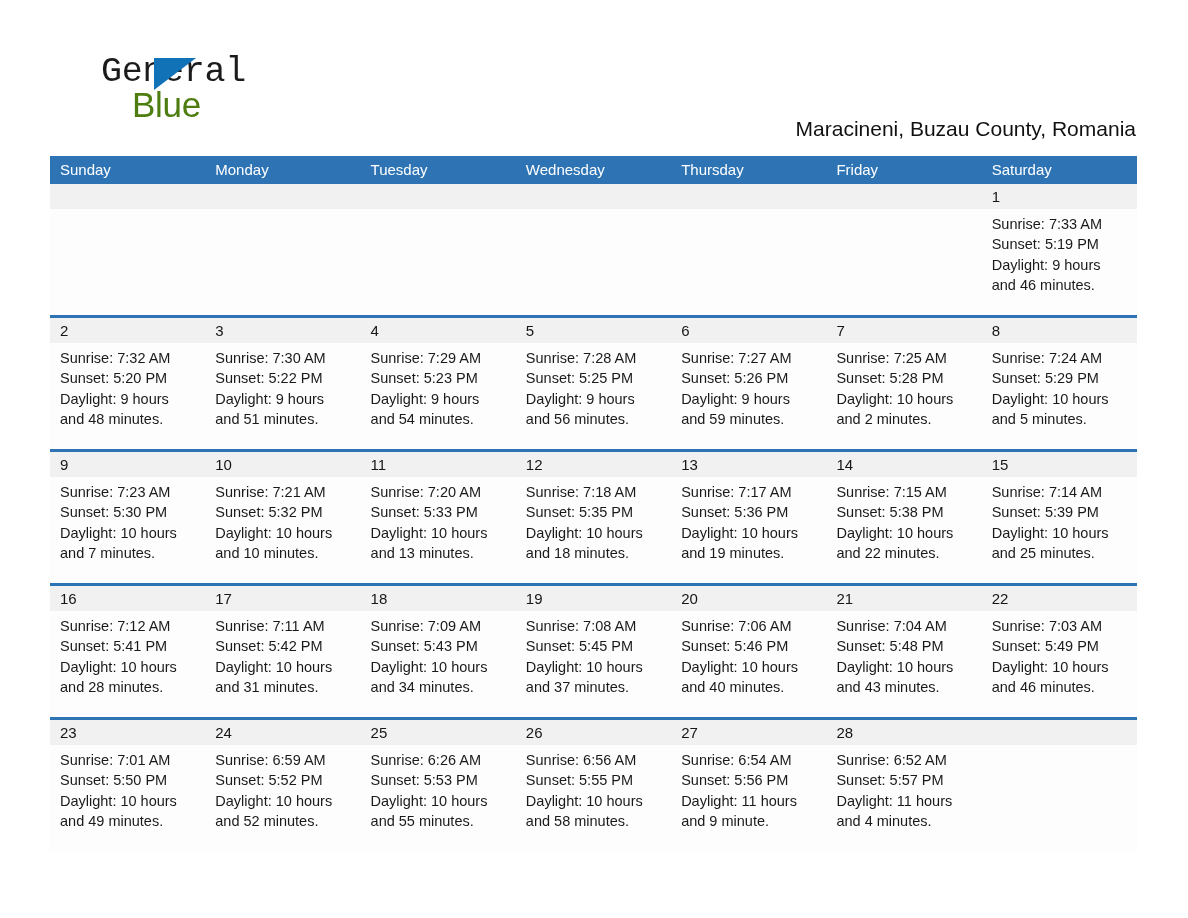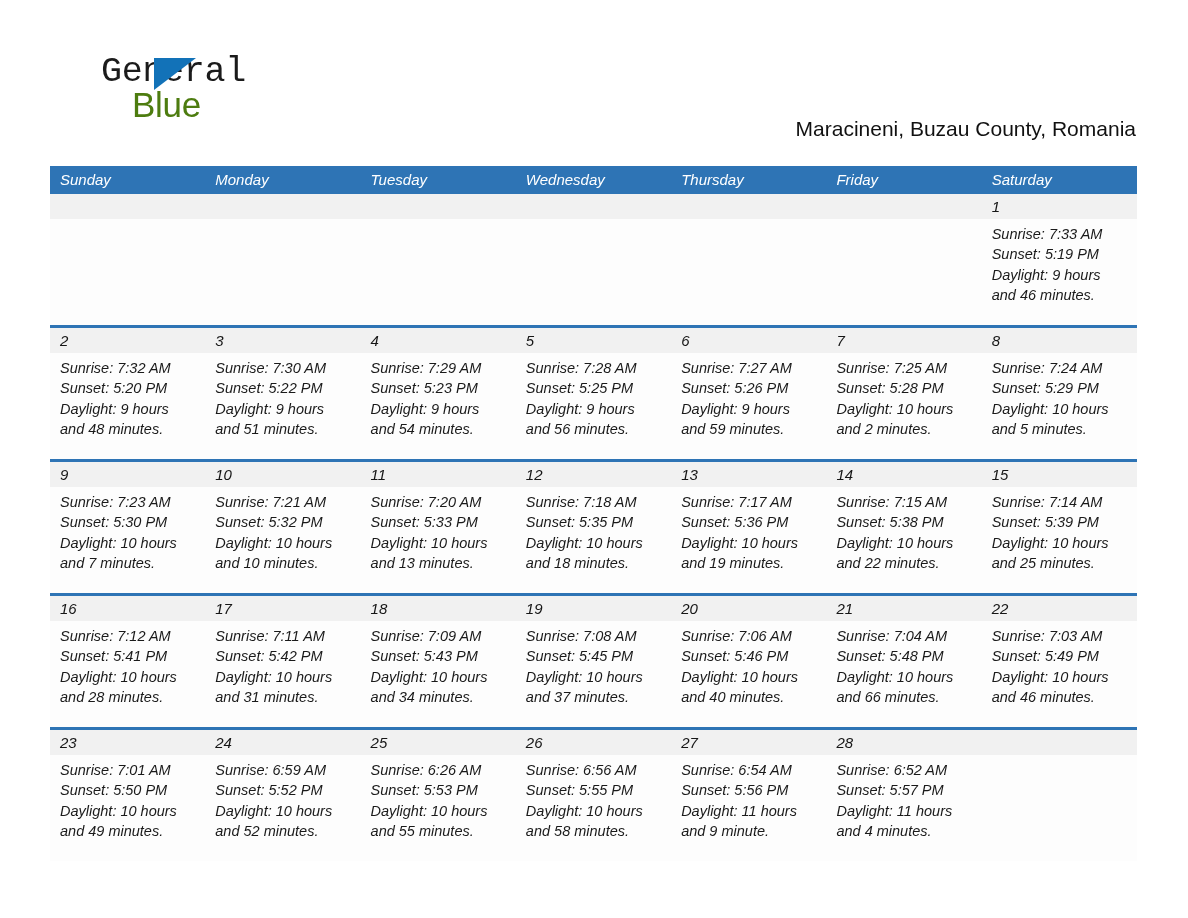--- a/index.html
+++ b/index.html
@@ -83,23 +83,22 @@
     line-height: 26px;
     color: #111111;
     text-align: left;
     white-space: nowrap;
   }
 
   
   .calendar {
     position: absolute;
     left: 50px;
-    top: 166px;
+    top: 156px;
     width: 1087px;
-    font-style: italic;
   }
   .weekhead {
     display: grid;
     grid-template-columns: repeat(7, 1fr);
     background: #2e74b5;
     height: 28px;
   }
   .weekhead .dayname {
     color: #ffffff;
     font-size: 15px;
@@ -429,21 +428,21 @@
             </div>
           </div>
           <div class="cell">
             <div class="daynum-band">
               <span class="daynum">21</span>
             </div>
             <div class="cell-body">
               <div class="line">Sunrise: 7:04 AM</div>
               <div class="line">Sunset: 5:48 PM</div>
               <div class="line">Daylight: 10 hours</div>
-              <div class="line">and 66 minutes.</div>
+              <div class="line">and 43 minutes.</div>
             </div>
           </div>
           <div class="cell">
             <div class="daynum-band">
               <span class="daynum">22</span>
             </div>
             <div class="cell-body">
               <div class="line">Sunrise: 7:03 AM</div>
               <div class="line">Sunset: 5:49 PM</div>
               <div class="line">Daylight: 10 hours</div>

